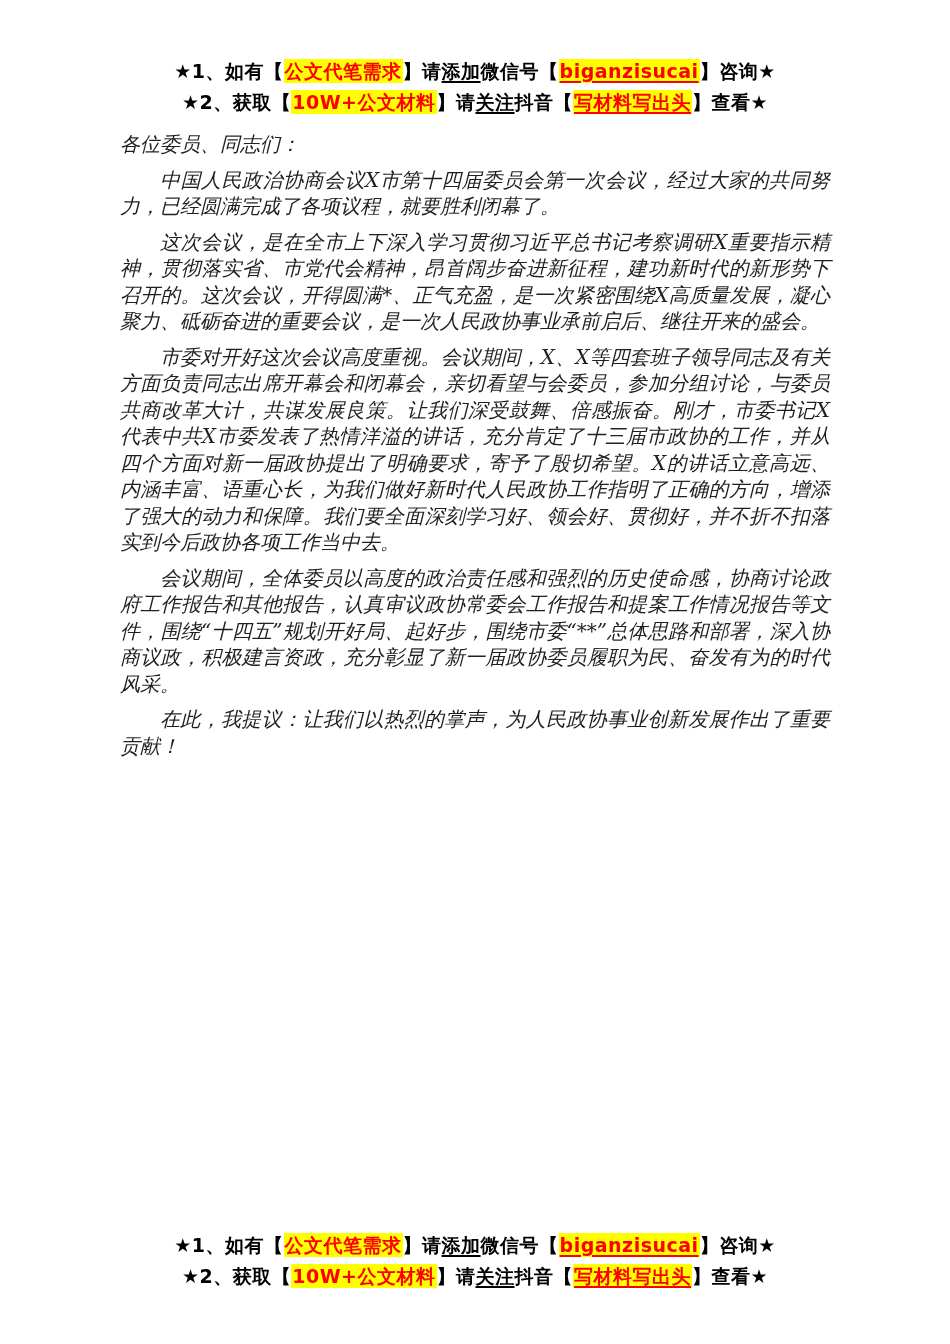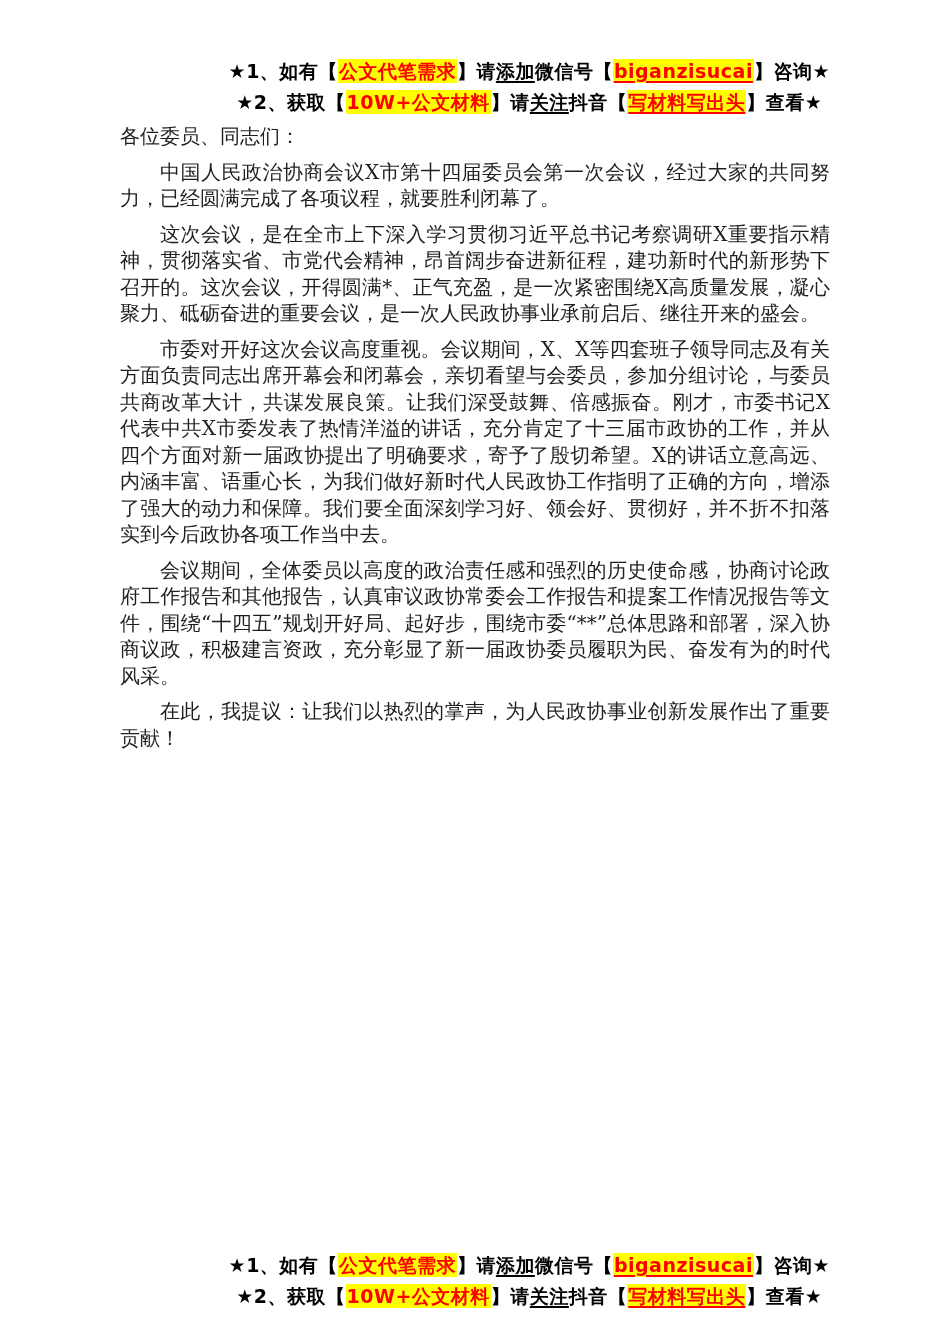--- a/index.html
+++ b/index.html
@@ -4,26 +4,25 @@
 <style>
   html, body {
     margin: 0;
     padding: 0;
     background: #ffffff;
   }
   .page {
     width: 950px;
     height: 1344px;
     box-sizing: border-box;
-    padding: 56px 120px 32px 120px;
+    padding: 56px 120px 52px 120px;
     display: flex;
     flex-direction: column;
     overflow: hidden;
     background: var(--page-bg, #ffffff);
-    align-items: flex-end;
   }
   .banner {
     text-align: center;
     font-family: "DejaVu Sans", "Liberation Sans", sans-serif;
     font-weight: bold;
     font-size: 19px;
     line-height: 31px;
     color: var(--banner-text, #000000);
     letter-spacing: 0.5px;
     flex: 0 0 auto;
@@ -43,21 +42,22 @@
     flex: 0 0 auto;
     margin-top: 5px;
     font-family: "DejaVu Serif", "Liberation Serif", serif;
     font-size: 20px;
     line-height: 26.5px;
     color: var(--body-text, #1f1f1f);
     text-align: justify;
     text-justify: inter-ideograph;
   }
   .doc-body .para {
-    margin: 0 0 9px 0;
+    margin: 8px 0 9px 0;
+    font-style: italic;
   }
   .doc-body .para.indent {
     text-indent: 2em;
   }
   .banner.bottom {
     margin-top: auto;
   }
 </style>
 </head>
 <body>

